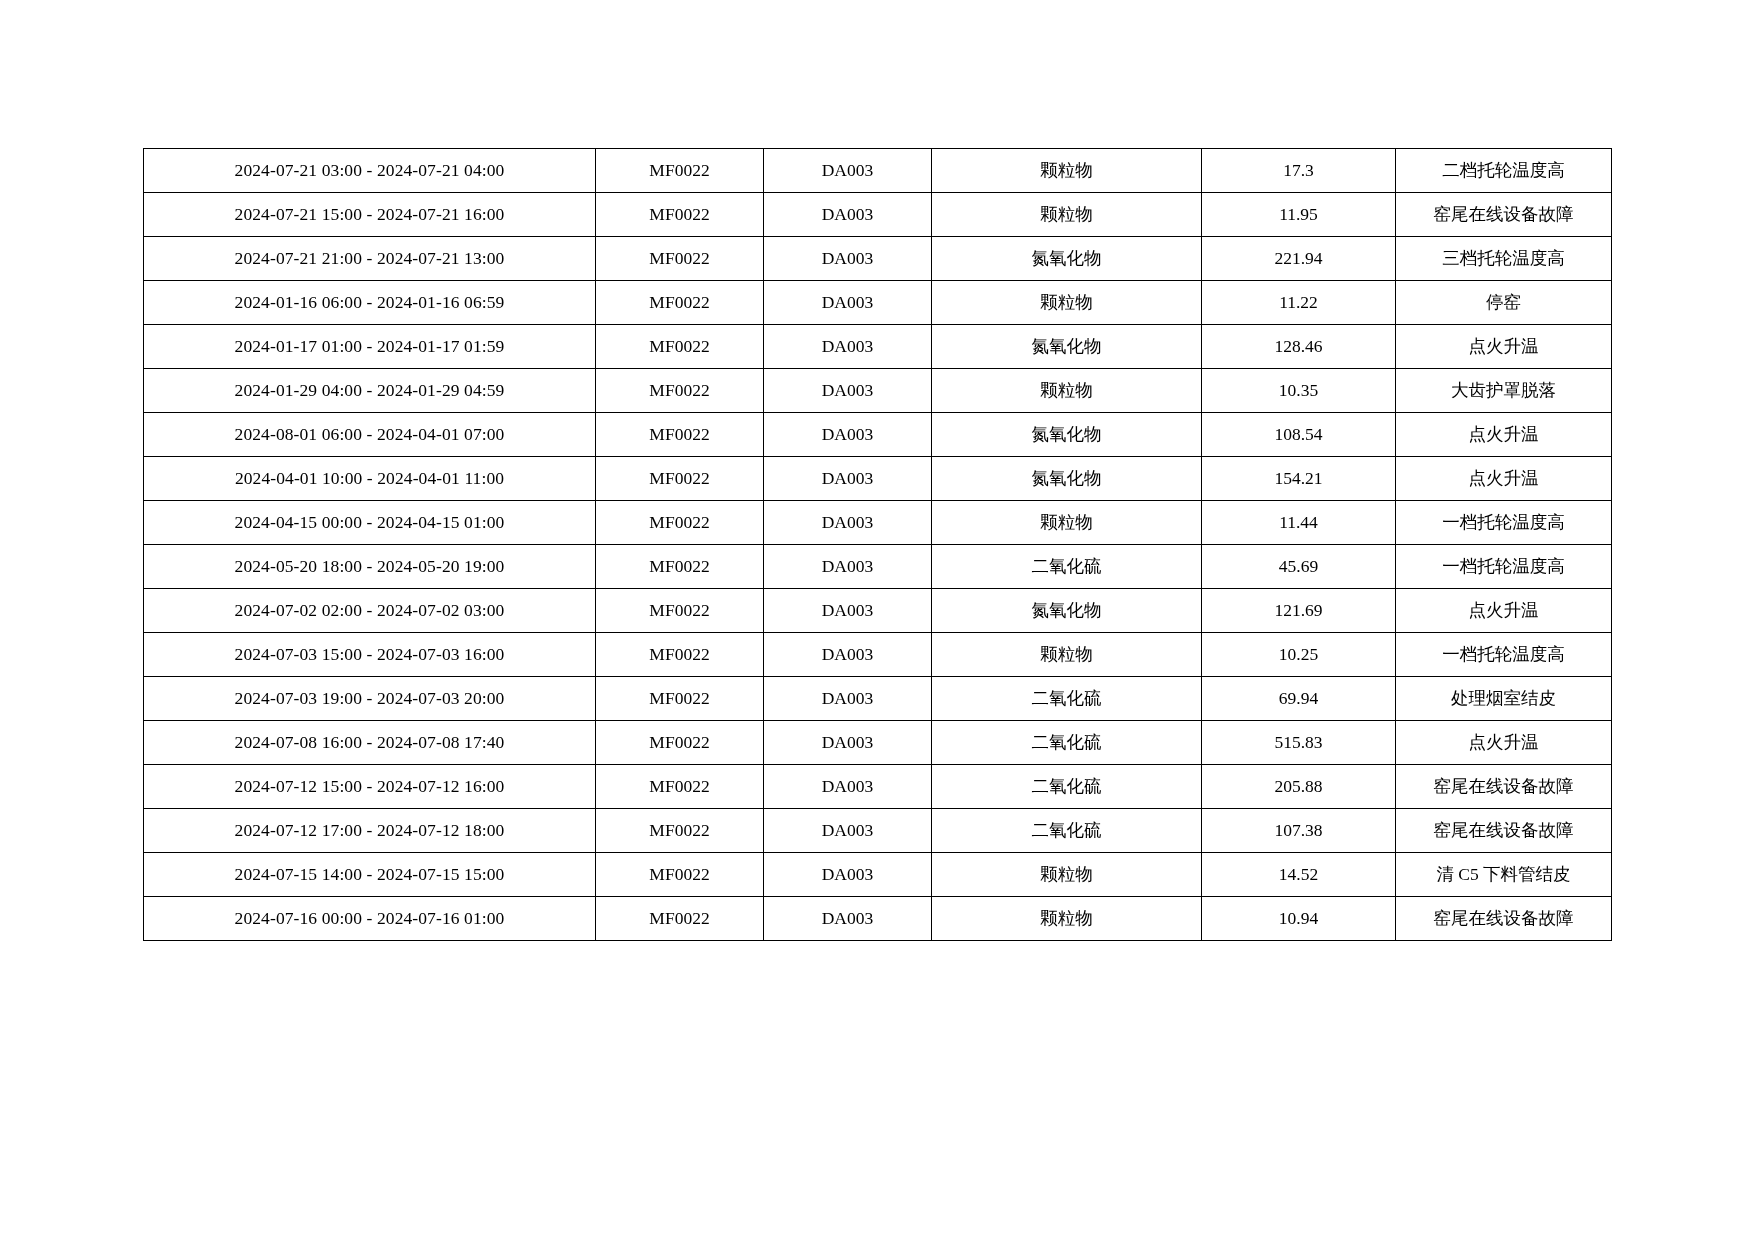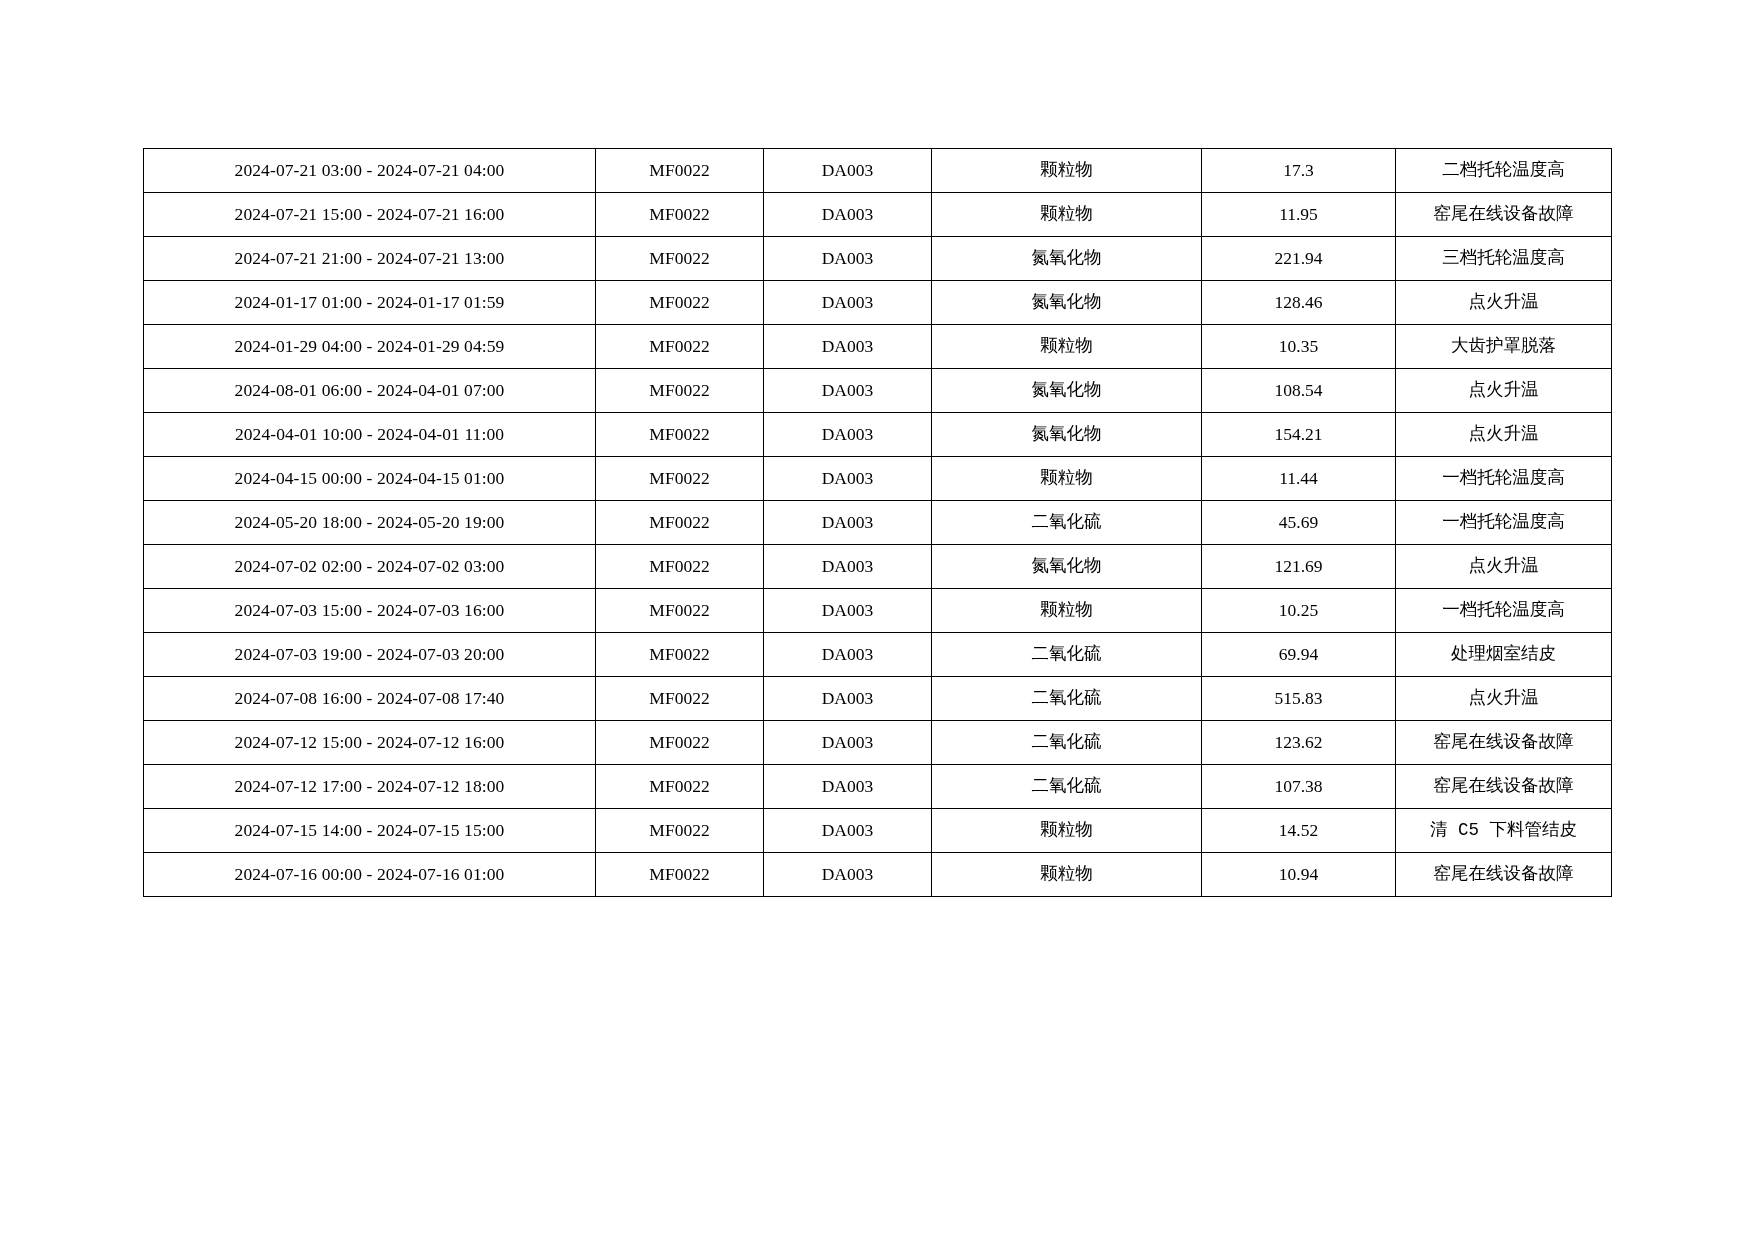--- a/index.html
+++ b/index.html
@@ -42,21 +42,21 @@
     overflow: hidden;
   }
   col.c-period { width: 452px; }
   col.c-facility { width: 168px; }
   col.c-device { width: 168px; }
   col.c-pollutant { width: 270px; }
   col.c-value { width: 194px; }
   col.c-reason { width: 216px; }
 
   td.period { font-size: 17px; letter-spacing: 0.1px; }
-  td.pollutant, td.reason { font-family: Liberation Mono, monospace; }
+  td.pollutant, td.reason { font-family: Liberation Serif, serif; }
 </style>
 </head>
 <body>
 
 <div class="page">
   <div class="table-wrap">
     <table class="data-table">
       <colgroup>
         <col class="c-period">
         <col class="c-facility">
@@ -84,20 +84,28 @@
           </tr>
           <tr>
             <td class="period">2024-07-21 21:00 - 2024-07-21 13:00</td>
             <td class="facility">MF0022</td>
             <td class="device">DA003</td>
             <td class="pollutant">氮氧化物</td>
             <td class="value">221.94</td>
             <td class="reason">三档托轮温度高</td>
           </tr>
           <tr>
+            <td class="period">2024-01-16 06:00 - 2024-01-16 06:59</td>
+            <td class="facility">MF0022</td>
+            <td class="device">DA003</td>
+            <td class="pollutant">颗粒物</td>
+            <td class="value">11.22</td>
+            <td class="reason">停窑</td>
+          </tr>
+          <tr>
             <td class="period">2024-01-17 01:00 - 2024-01-17 01:59</td>
             <td class="facility">MF0022</td>
             <td class="device">DA003</td>
             <td class="pollutant">氮氧化物</td>
             <td class="value">128.46</td>
             <td class="reason">点火升温</td>
           </tr>
           <tr>
             <td class="period">2024-01-29 04:00 - 2024-01-29 04:59</td>
             <td class="facility">MF0022</td>
@@ -168,21 +176,21 @@
             <td class="device">DA003</td>
             <td class="pollutant">二氧化硫</td>
             <td class="value">515.83</td>
             <td class="reason">点火升温</td>
           </tr>
           <tr>
             <td class="period">2024-07-12 15:00 - 2024-07-12 16:00</td>
             <td class="facility">MF0022</td>
             <td class="device">DA003</td>
             <td class="pollutant">二氧化硫</td>
-            <td class="value">123.62</td>
+            <td class="value">205.88</td>
             <td class="reason">窑尾在线设备故障</td>
           </tr>
           <tr>
             <td class="period">2024-07-12 17:00 - 2024-07-12 18:00</td>
             <td class="facility">MF0022</td>
             <td class="device">DA003</td>
             <td class="pollutant">二氧化硫</td>
             <td class="value">107.38</td>
             <td class="reason">窑尾在线设备故障</td>
           </tr>

